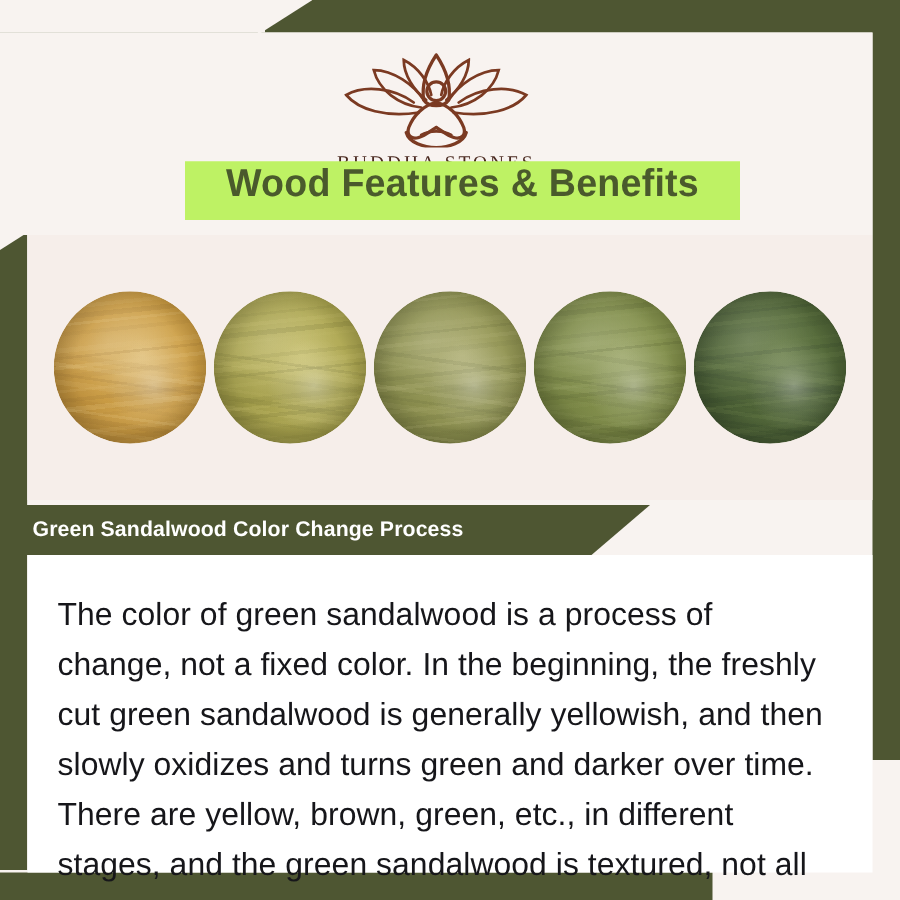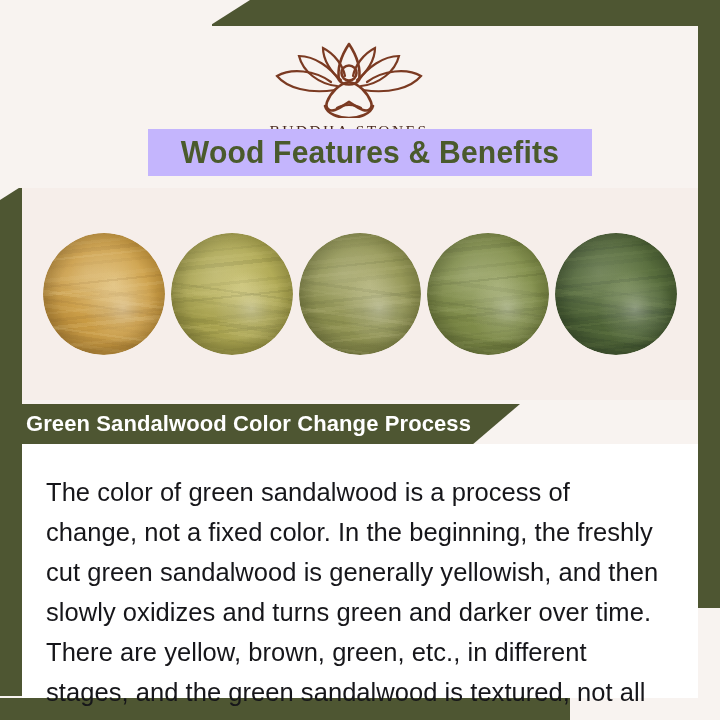--- a/index.html
+++ b/index.html
@@ -63,22 +63,22 @@
     font-size:15.5px;
     letter-spacing:2.4px;
     color:#4a2a20;
     font-weight:400;
   }
 
   
   .title-band{
     position:absolute; left:148px; top:129px;
     width:444px; height:47px;
-    background:#c4b5fd;
-    display:flex; align-items:center; justify-content:center;
+    background:#bef264;
+    display:flex; justify-content:center;
   }
   .title-text{
     font-family:"Liberation Sans Narrow","Liberation Sans", sans-serif;
     font-weight:bold;
     font-size:31px;
     letter-spacing:0.2px;
     color:#4a5a2c;
     white-space:nowrap;
     transform:scaleX(0.97);
   }
@@ -116,21 +116,21 @@
   
   .section-banner{
     position:absolute; left:0; top:404px; width:520px; height:40px;
     background:#4e5632;
     clip-path: polygon(0 0, 100% 0, 91% 100%, 0 100%);
     display:flex; align-items:center;
   }
   .section-banner-text{
     font-family:"Liberation Sans Narrow","Liberation Sans", sans-serif;
     font-weight:bold;
-    font-size:22px;
+    font-size:17px;
     color:#ffffff;
     margin-left:26px;
     white-space:nowrap;
     letter-spacing:0.1px;
   }
 
   
   .body-panel{
     position:absolute; left:22px; top:444px;
     width:676px; height:254px;

